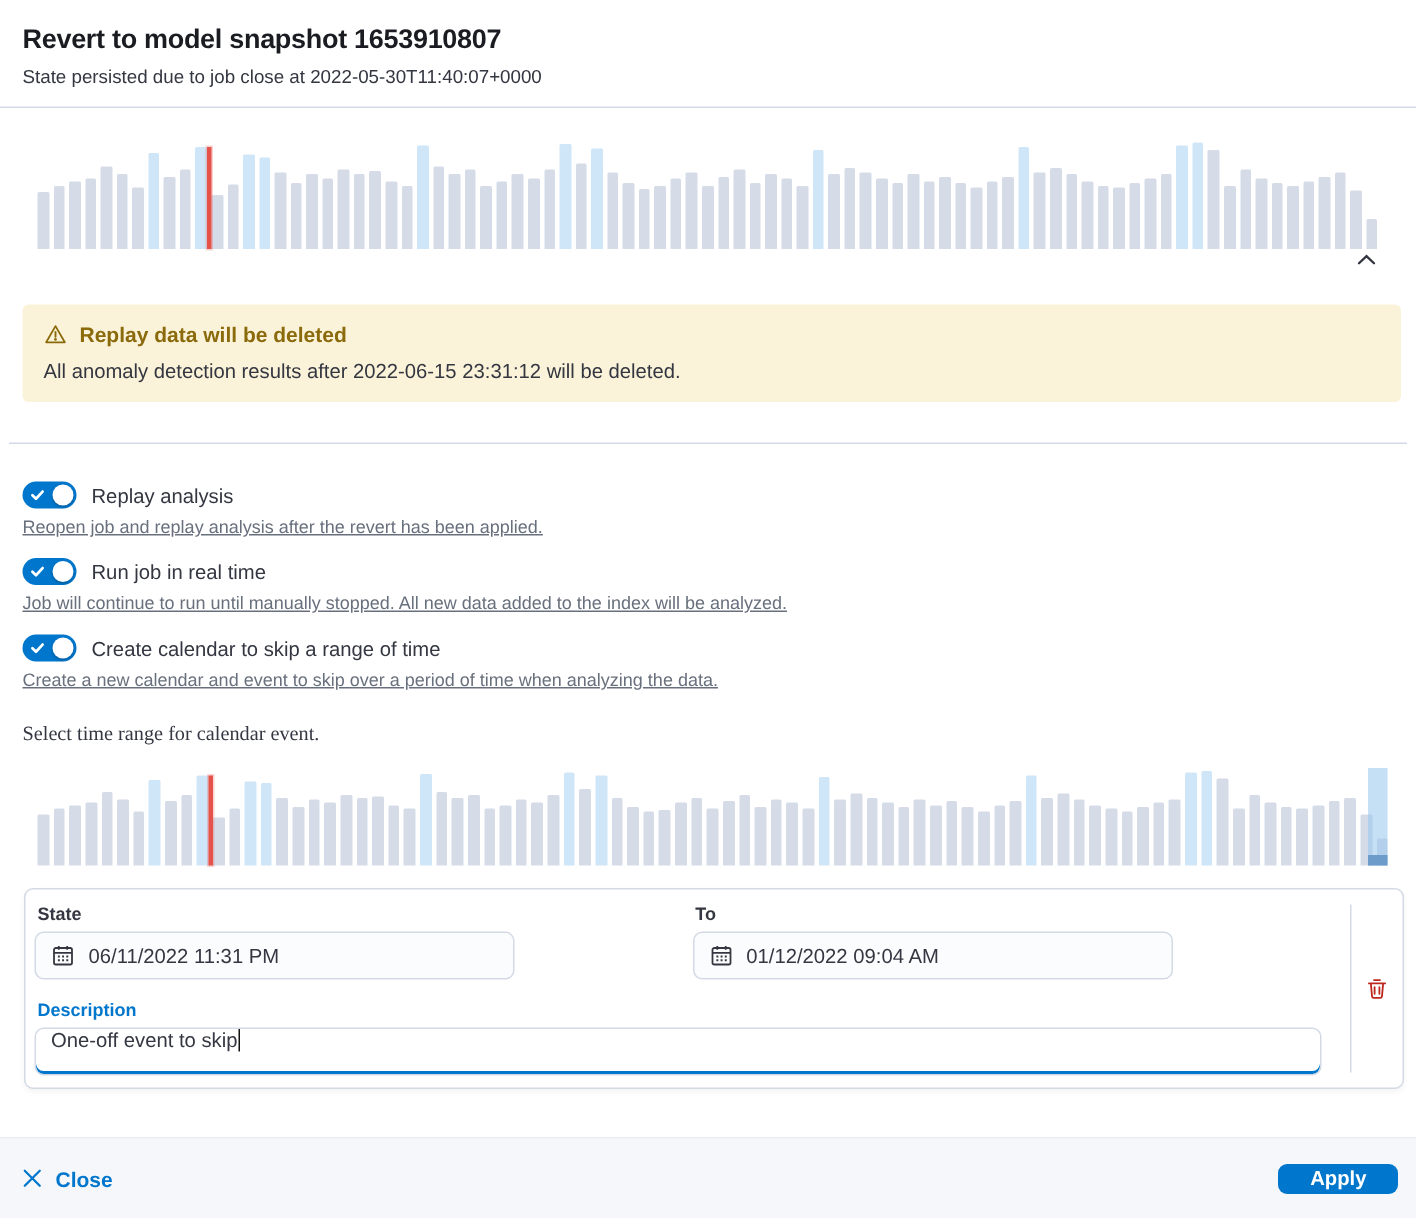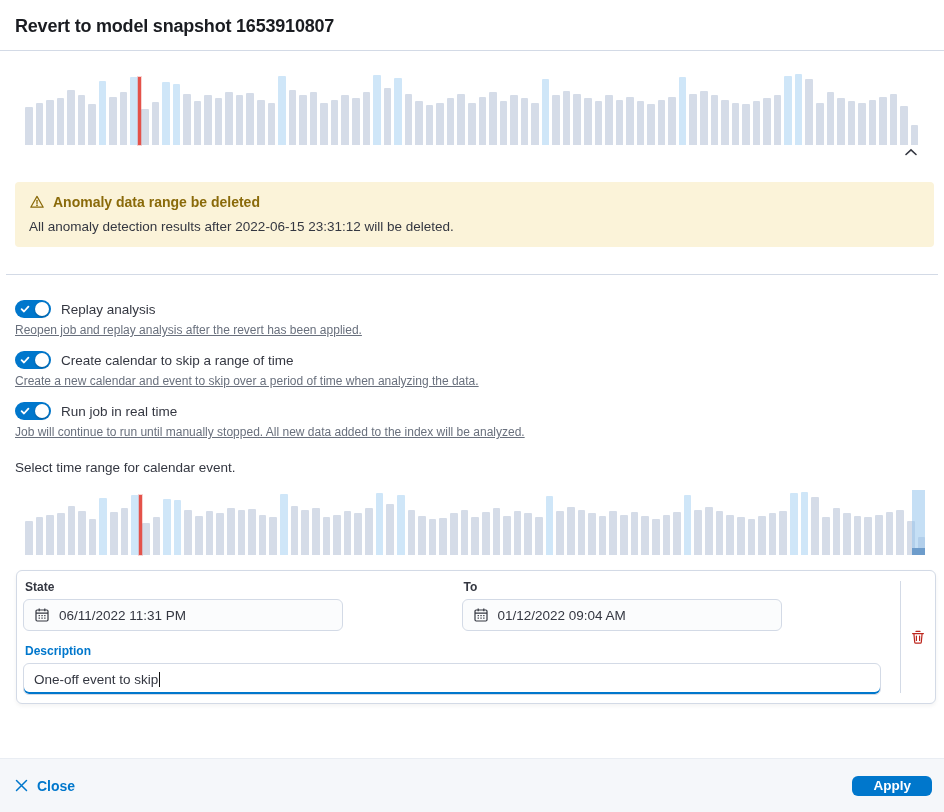--- a/index.html
+++ b/index.html
@@ -44,34 +44,34 @@
   .toggle-group + .toggle-group { margin-top:14px; }
   .toggle-row { display:flex; align-items:center; gap:10px; }
   .switch { position:relative; width:36px; height:18px; border-radius:9px; background:#0077CC;
             border:none; cursor:pointer; flex:0 0 auto; }
   .switch .check { position:absolute; left:5px; top:4px; width:10px; height:10px; line-height:0; }
   .switch .knob { position:absolute; right:2px; top:2px; width:14px; height:14px; border-radius:50%;
                   background:#fff; box-shadow:0 1px 2px rgba(0,0,0,.25); }
   .toggle-label { font-size:13.5px; color:#343741; }
   .help { margin-top:5px; font-size:12px; color:#69707D;text-decoration:underline; }
 
-  .prompt { margin:21px 16px 0 15px; font-size:13.5px; color:#343741; }
+  .prompt { margin:21px 16px 0 15px; font-size:13.5px; color:#343741;font-family:Liberation Serif, serif; }
 
   
   .event-panel { margin:15px 8px 0 16px; display:flex; border:1px solid #D3DAE6; border-radius:6px;
                  background:#fff; box-shadow:0 2px 4px rgba(0,0,0,.05); }
   .panel-main { flex:1 1 auto; padding:9px 0 8px 6px; }
   .dates-row { display:grid; grid-template-columns:1fr 1fr; }
   .field-col label, .desc-label { display:block; font-size:12px; font-weight:700; color:#343741; margin:0 0 5px 2px; }
   .date-field { width:320px; height:32px; display:flex; align-items:center; gap:9px; padding:0 10px;
                 background:#FBFCFD; border:1px solid #D3DAE6; border-radius:6px; font-size:13.5px;
                 color:#343741; cursor:pointer; }
   .date-field .cal { width:16px; height:16px; line-height:0; flex:0 0 auto; }
   .desc-label { margin-top:13px; color:#0077CC; }
-  .desc-input { width:858px; height:32px; display:flex; align-items:center; padding:0 10px;
+  .desc-input { width:858px; height:32px; display:flex; align-items:flex-start; padding:0 10px;
                 background:#fff; border:1px solid #D3DAE6; border-radius:6px;
                 box-shadow:inset 0 -2px 0 0 #0077CC; font-size:13.5px; color:#343741; cursor:text; }
   .text-caret { display:inline-block; width:1px; height:15px; background:#111; margin-left:1px; }
   .panel-divider { width:1px; background:#D3DAE6; margin:10px 0; }
   .panel-rail { width:34px; display:flex; align-items:center; justify-content:center; }
   .trash-btn { background:none; border:none; width:24px; height:24px; cursor:pointer; color:#BD271E;
                display:flex; align-items:center; justify-content:center; line-height:0; }
 
   
   .flyout-footer { height:54px; flex:0 0 auto; background:#F5F7FA; border-top:1px solid #E9EDF3;
@@ -82,20 +82,21 @@
   .apply-btn { height:20px; padding:0 21px; background:#0077CC; color:#fff; border:none; border-radius:6px;
                font-family:inherit; font-size:13.5px; font-weight:600; cursor:pointer; }
 </style>
 </head>
 <body>
 
 <div class="page">
 
   <header class="flyout-header">
     <h1>Revert to model snapshot 1653910807</h1>
+    <p>State persisted due to job close at 2022-05-30T11:40:07+0000</p>
   </header>
 
   <main class="flyout-body">
 
     <div class="evchart chart-top">
         <div class="bar" style="height: 52%;"></div>
         <div class="bar" style="height: 58%;"></div>
         <div class="bar" style="height: 62%;"></div>
         <div class="bar" style="height: 65%;"></div>
         <div class="bar" style="height: 75%;"></div>
@@ -192,21 +193,21 @@
 
     <div class="callout">
       <div class="callout-title">
         <span class="warn-icon">
           <svg width="16" height="16" viewBox="0 0 16 16">
               <path fill="none" stroke="#8A6A0A" stroke-width="1.2" stroke-linejoin="round" d="M8 2.4 14.2 13.2H1.8z"></path>
               <path stroke="#8A6A0A" stroke-width="1.3" stroke-linecap="round" d="M8 6.3v3.2"></path>
               <circle cx="8" cy="11.3" r=".9" fill="#8A6A0A"></circle>
             </svg>
         </span>
-        <span>Anomaly data range be deleted</span>
+        <span>Replay data will be deleted</span>
       </div>
       <p class="callout-body">All anomaly detection results after 2022-06-15 23:31:12 will be deleted.</p>
     </div>
 
     <hr class="rule">
 
     <div class="toggles">
 
       <div class="toggle-group">
         <div class="toggle-row">
@@ -222,36 +223,36 @@
       </div>
 
       <div class="toggle-group">
         <div class="toggle-row">
           <button class="switch">
             <span class="check"><svg width="10" height="10" viewBox="0 0 10 10">
                   <path fill="none" stroke="#fff" stroke-width="1.8" stroke-linecap="round" stroke-linejoin="round" d="M1.6 5.2 4 7.5 8.4 2.7"></path>
                 </svg></span>
             <span class="knob"></span>
           </button>
-          <span class="toggle-label">Create calendar to skip a range of time</span>
-        </div>
-        <p class="help">Create a new calendar and event to skip over a period of time when analyzing the data.</p>
+          <span class="toggle-label">Run job in real time</span>
+        </div>
+        <p class="help">Job will continue to run until manually stopped. All new data added to the index will be analyzed.</p>
       </div>
 
       <div class="toggle-group">
         <div class="toggle-row">
           <button class="switch">
             <span class="check"><svg width="10" height="10" viewBox="0 0 10 10">
                   <path fill="none" stroke="#fff" stroke-width="1.8" stroke-linecap="round" stroke-linejoin="round" d="M1.6 5.2 4 7.5 8.4 2.7"></path>
                 </svg></span>
             <span class="knob"></span>
           </button>
-          <span class="toggle-label">Run job in real time</span>
-        </div>
-        <p class="help">Job will continue to run until manually stopped. All new data added to the index will be analyzed.</p>
+          <span class="toggle-label">Create calendar to skip a range of time</span>
+        </div>
+        <p class="help">Create a new calendar and event to skip over a period of time when analyzing the data.</p>
       </div>
 
     </div>
 
     <p class="prompt">Select time range for calendar event.</p>
 
     <div class="evchart chart-bottom">
         <div class="bar" style="height: 52%;"></div>
         <div class="bar" style="height: 58%;"></div>
         <div class="bar" style="height: 62%;"></div>

